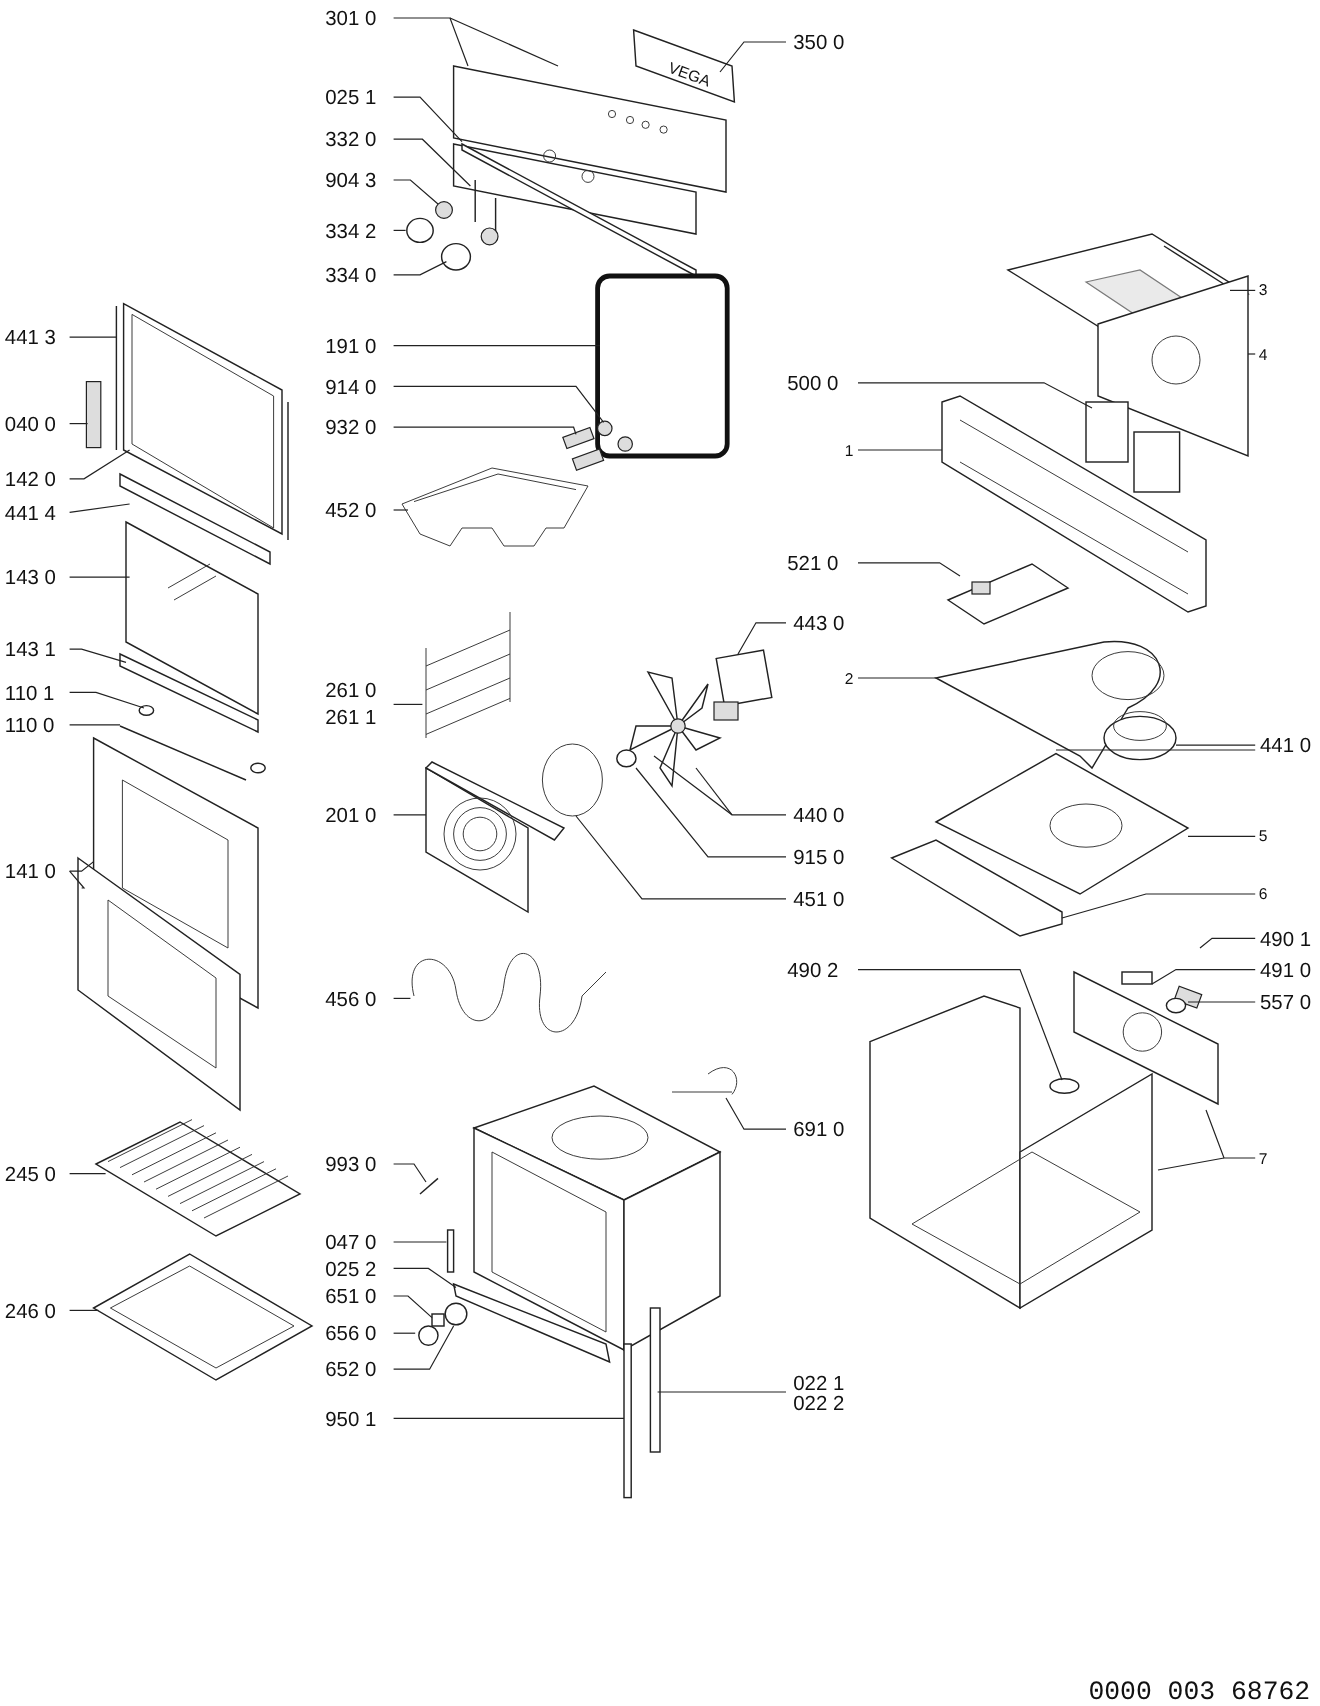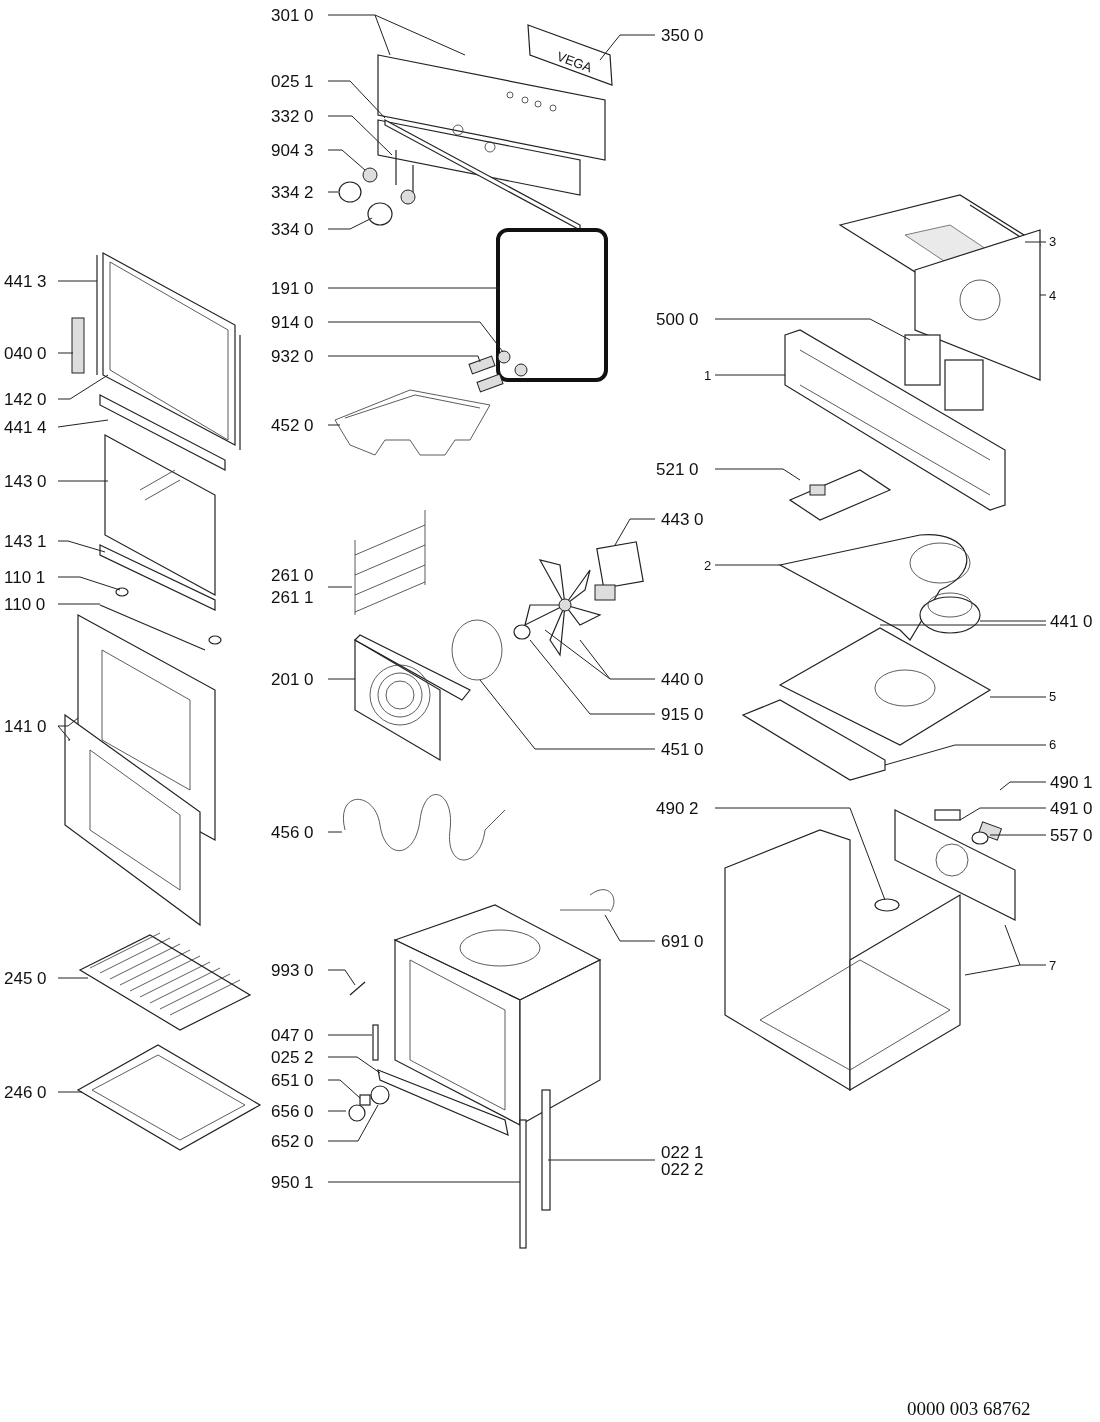--- a/index.html
+++ b/index.html
@@ -5,22 +5,22 @@
   html, body { margin: 0; padding: 0; background: #ffffff; }
   body { width: 1100px; height: 1422px; position: relative; overflow: hidden;
          font-family: "Liberation Sans", sans-serif; color: #111; }
   #diagram { position: absolute; left: 0; top: 0; width: 1100px; height: 1422px; }
   .lbl { font-family: "Liberation Sans", sans-serif; font-size: 17px; fill: #111; }
   .lbl-sm { font-family: "Liberation Sans", sans-serif; font-size: 13px; fill: #111; }
   .lead { stroke: #222; stroke-width: 1; fill: none; }
   .part { stroke: #222; stroke-width: 1.2; fill: #fff; }
   .part-thin { stroke: #333; stroke-width: 0.8; fill: none; }
   .part-fill { stroke: #222; stroke-width: 1; fill: #ddd; }
-  .docnum { position: absolute; left: 907px; top: 1398px; font-size: 19px;
-            font-family: Liberation Serif, serif; color: #111; }
+  .docnum { position: absolute; left: 907px; top: 1398px; font-size: 22px;
+            font-family: Liberation Mono, monospace; color: #111; }
 </style>
 </head>
 <body>
 
 <svg id="diagram" viewBox="0 0 1100 1422" xmlns="http://www.w3.org/2000/svg">
 
   <g>
     <polygon class="part" points="378,55 605,100 605,160 378,115"></polygon>
   </g>
   <g>

